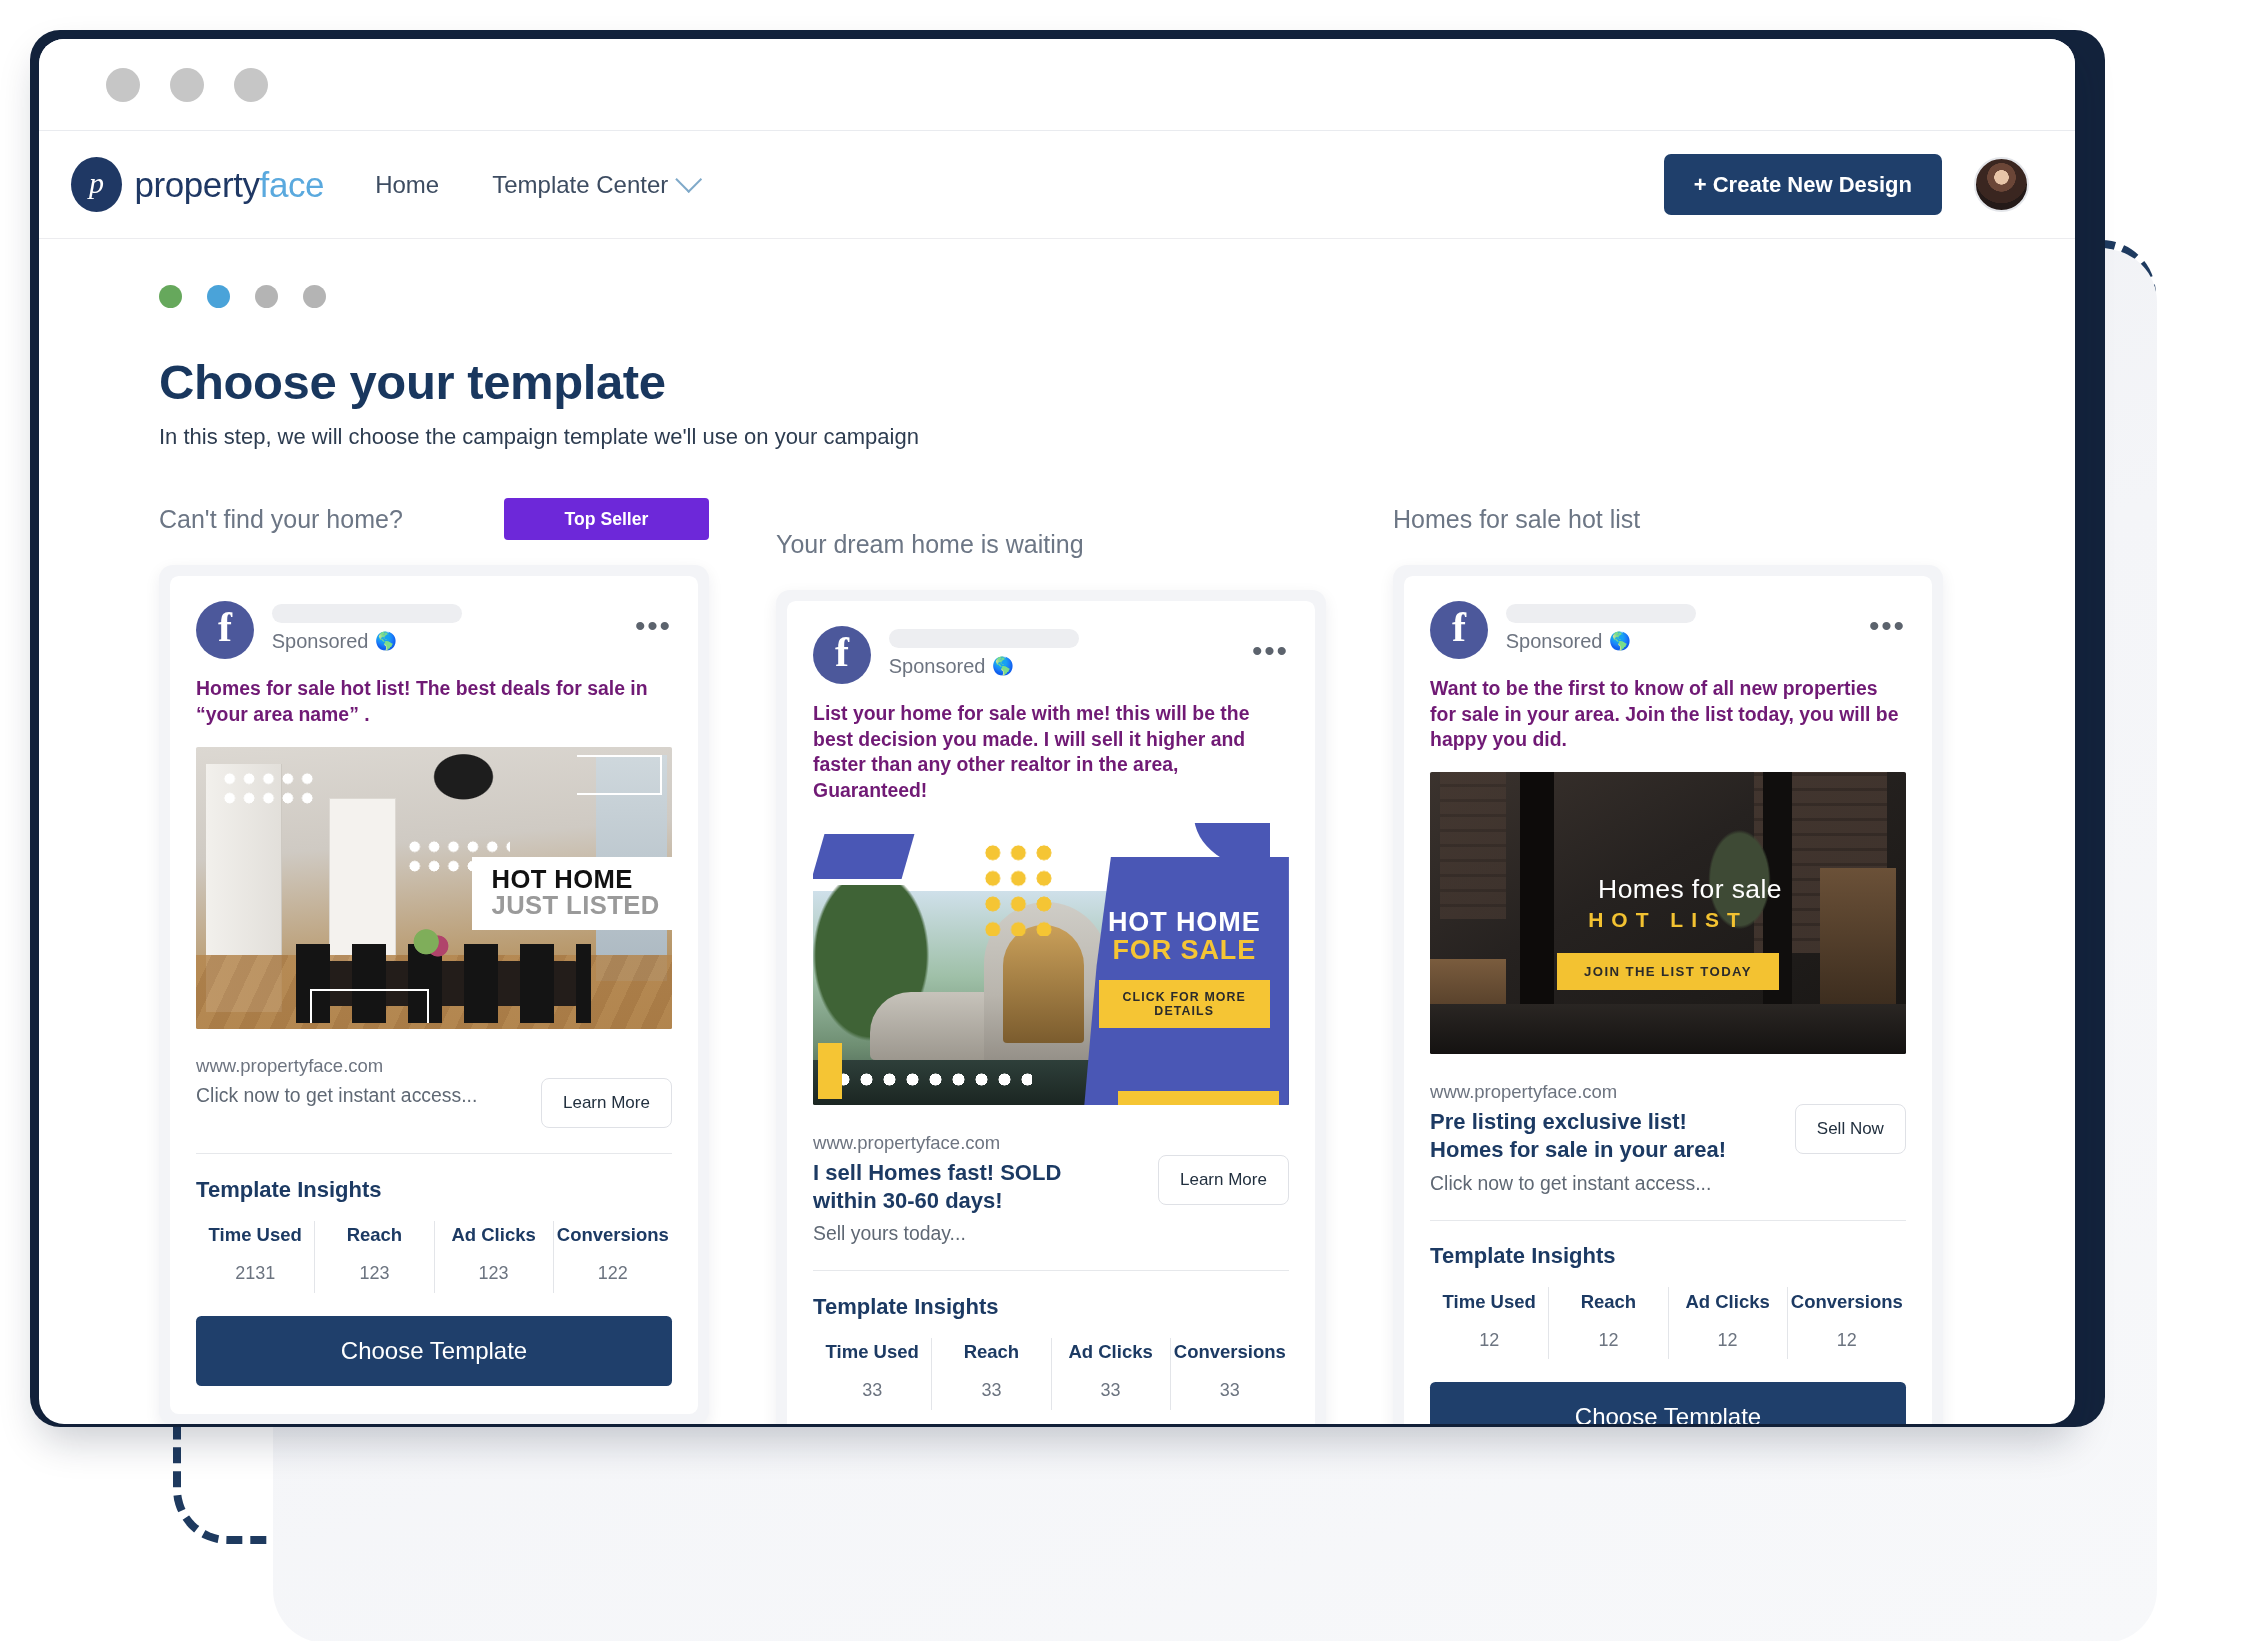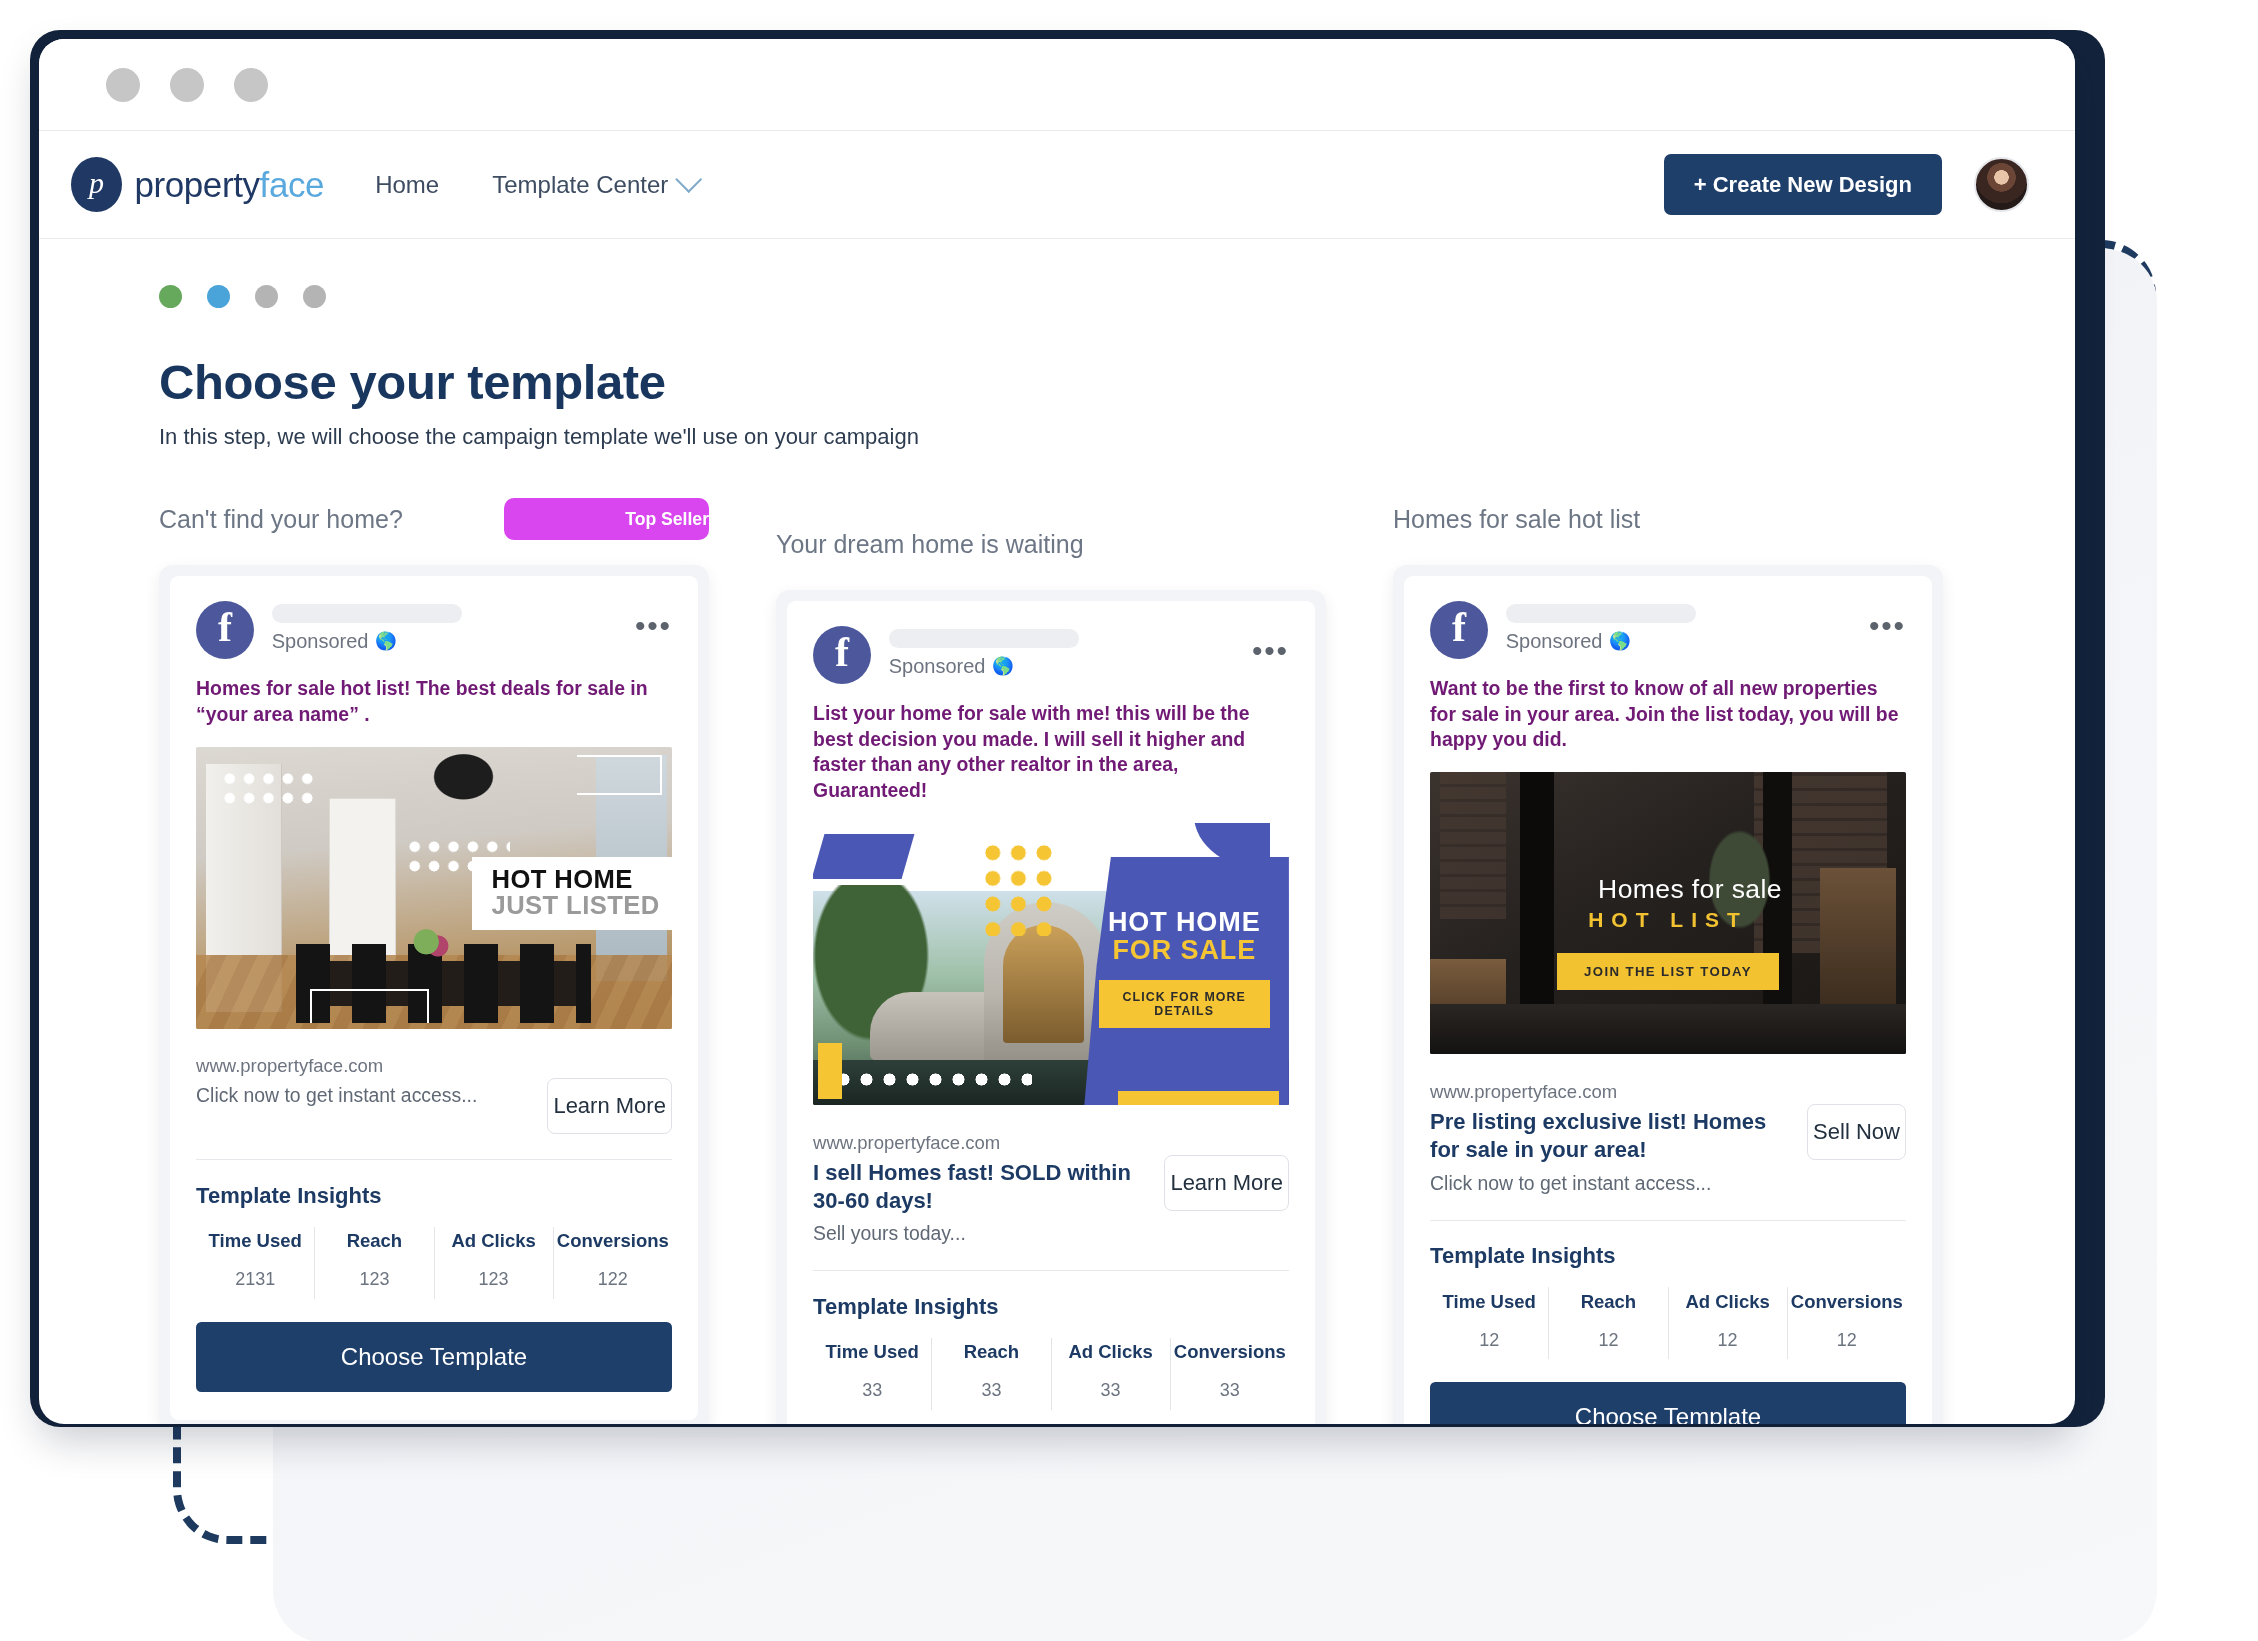--- a/index.html
+++ b/index.html
@@ -103,23 +103,23 @@
 
   h1.title { font-size: 49px; color: #19375e; font-weight: bold; letter-spacing: -0.4px; }
   p.subtitle { font-size: 22px; color: #2d3c50; margin-top: 14px; }
 
   
   .grid { display: flex; gap: 67px; margin-top: 46px; padding-right: 132px; }
   .col { width: 572px; }
   .col-head { display: flex; align-items: center; height: 46px; margin-bottom: 23px; }
   .col-title { font-size: 25px; color: #6c7685; }
   .badge-top {
-    margin-left: auto; background: #d946ef; color: #fff;
+    margin-left: auto; background: #6d28d9; color: #fff;
     font-size: 17.6px; font-weight: bold;
-    padding: 10.6px 0; border-radius: 10px; width: 205px; text-align:right;
+    padding: 10.6px 0; border-radius: 4px; width: 205px; text-align:center;
   }
 
   .card-outer {
     background: #f3f4f7; border-radius: 14px; padding: 10.6px;
     box-shadow: 0 5.3px 16px rgba(20,30,50,.07);
   }
   .card { background: #fff; border-radius: 8.8px; padding: 25px 26.5px 28px 26.5px; }
 
   .fb-head { display: flex; align-items: flex-start; gap: 17.6px; }
   .fb-logo {
@@ -213,21 +213,21 @@
 
   
   .linkblock { margin-top: 26.5px; display: flex; align-items: flex-start; gap: 16px; }
   .lb-text { flex: 1; }
   .lb-url { font-size: 18.5px; color: #6d7480; }
   .lb-head { font-size: 22px; font-weight: bold; color: #1c3a63; line-height: 1.28; margin-top: 5.3px; }
   .lb-sub { font-size: 19.4px; color: #5f6874; margin-top: 7px; }
   .lb-btn {
     flex: none; margin-top: 23px;
     border: 0.9px solid #dfe1e6; border-radius: 8px; background: #fff;
-    font-size: 22px; color: #22303f; padding: 14px 5px; cursor: pointer;
+    font-size: 17px; color: #22303f; padding: 14px 21px; cursor: pointer;
     white-space: nowrap;
     margin-left: 16px;
   }
 
   .divider { height:0.9px; background:#e6e8eb; margin: 25px 0 23px 0; }
 
   .insights-title { font-size: 22px; font-weight: bold; color: #1c3a63; }
   .stats { display:flex; margin-top: 17.6px; }
   .stat { flex:1; text-align:center; padding: 3.5px 0 8.8px 0; }
   .stat + .stat { border-left: 0.9px solid #e3e5e9; }

